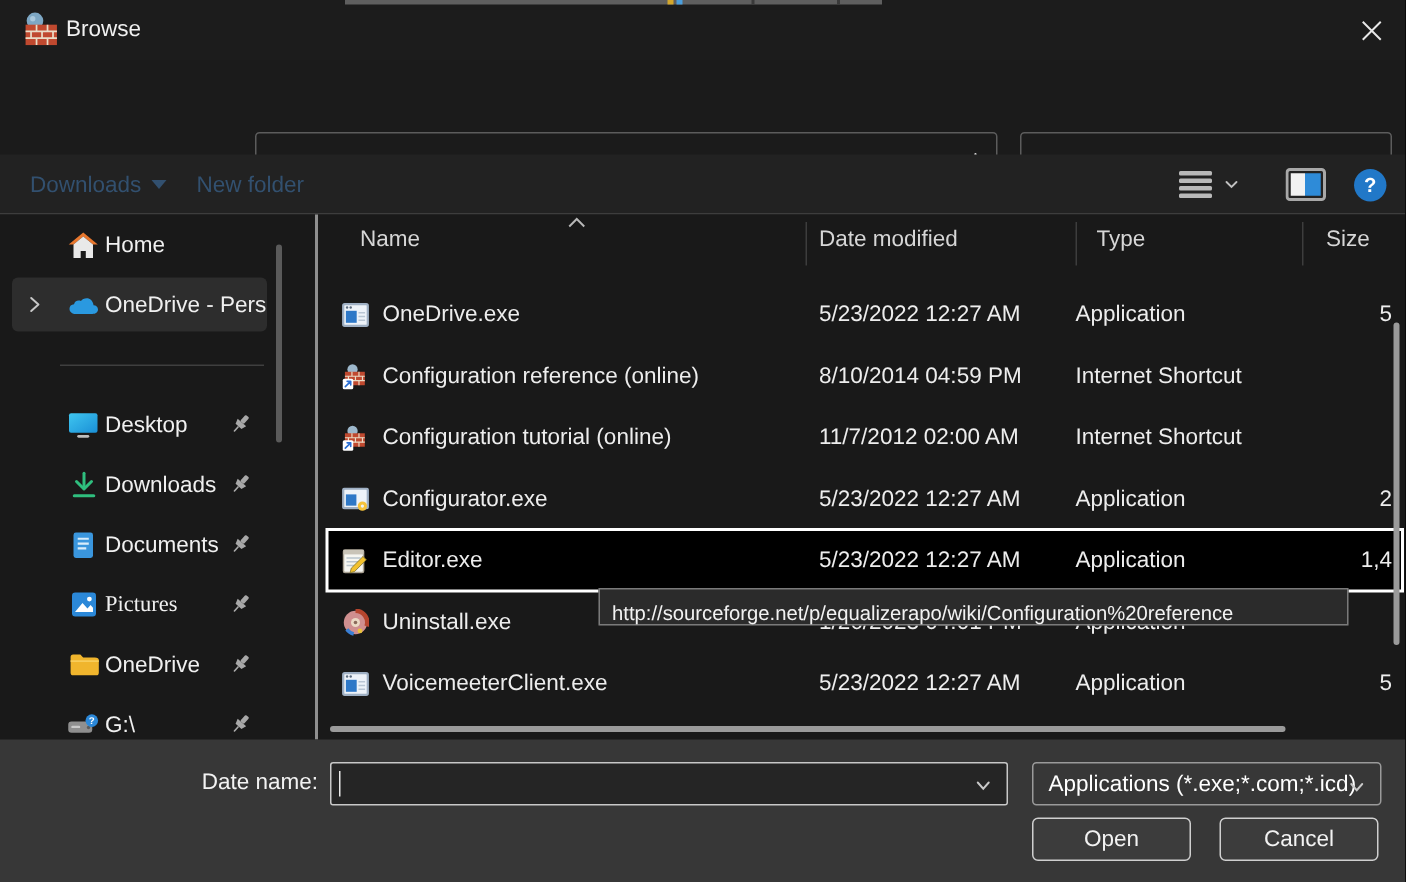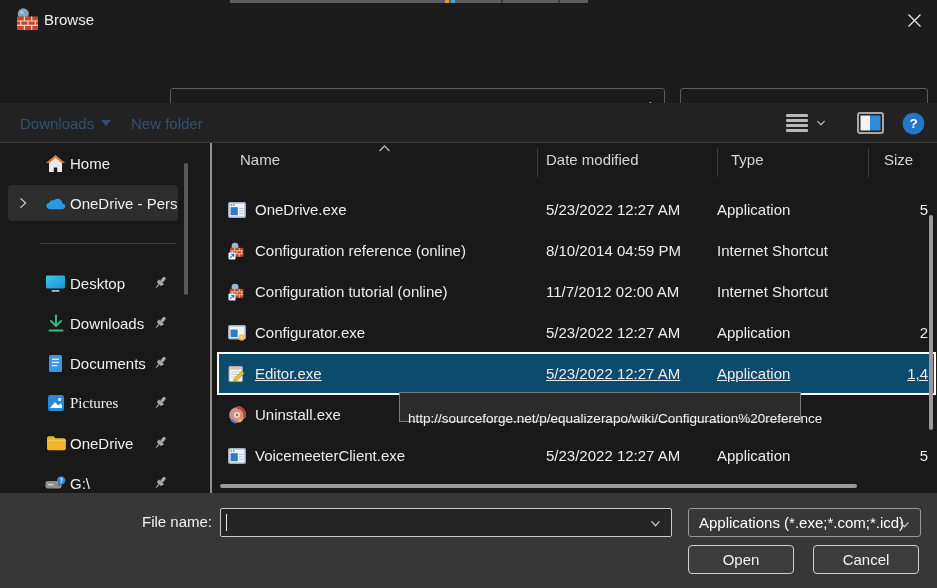--- a/index.html
+++ b/index.html
@@ -63,25 +63,25 @@
   
   .filelist { position:absolute; left:212px; top:0; width:725px; height:350px; }
   .fl-header { position:absolute; left:0; top:0; width:725px; height:38px; }
   .hcell { position:absolute; top:8px; font-size:15px; color:#d6d6d6; cursor:pointer; white-space:nowrap; }
   .hcell.c0{left:28px} .hcell.c1{left:334px} .hcell.c2{left:519px} .hcell.c3{left:672px}
   .hsep { position:absolute; top:5px; width:1px; height:29px; background:#3d3d3d; }
   .hsep.s0{left:325px} .hsep.s1{left:505px} .hsep.s2{left:656px}
   .sort-caret { position:absolute; left:166px; top:1px; width:13px; height:9px; }
   .rows { position:absolute; left:0; top:46px; width:725px; }
   .frow { position:relative; height:41px; width:717px; margin-left:6px; display:grid; grid-template-columns:328px 171px 151px 1fr; align-items:center; cursor:pointer; font-size:15px; color:#ededed; }
-  .frow.selected { background:#0c4a6e; outline:2px solid #ffffff; outline-offset:-1px;text-decoration:underline; }
+  .frow.selected { background:#000000; outline:2px solid #ffffff; outline-offset:-1px; }
   .cell-name { display:flex; align-items:center; gap:9px; padding-left:10px; white-space:nowrap; overflow:hidden; }
   .fic { width:18px; height:18px; flex:0 0 18px; display:flex; align-items:center; justify-content:center; }
   .cell-size { text-align:right; padding-right:7px; white-space:nowrap; overflow:hidden; }
-  .tooltip { position:absolute; left:187px; top:249px; width:402px; height:25px; background:#2b2b2b; border:1px solid #7a7a7a; color:#f2f2f2; font-size:13.5px; line-height:23px; padding:14px 8px; white-space:nowrap; z-index:6; }
+  .tooltip { position:absolute; left:187px; top:249px; width:500px; height:25px; background:#2b2b2b; border:1px solid #7a7a7a; color:#f2f2f2; font-size:13.5px; line-height:23px; padding:4px 8px; white-space:nowrap; z-index:6; }
   .v-scroll { position:absolute; left:717px; top:72px; width:4px; height:215px; background:#9a9a9a; border-radius:2px; cursor:pointer; z-index:7; }
   .h-scroll { position:absolute; left:8px; top:341px; width:637px; height:4px; background:#9a9a9a; border-radius:2px; cursor:pointer; }
 
   
   .footer { position:absolute; left:0; top:493px; width:937px; height:95px; background:#373737; }
   .fn-label { position:absolute; left:125px; top:14px; width:87px; text-align:right; line-height:30px; font-size:15px; color:#f2f2f2; }
   .fn-combo { position:absolute; left:220px; top:15px; width:452px; height:29px; background:#252525; border:1px solid #c8c8c8; border-radius:2px; }
   .fn-combo input { position:absolute; left:0; top:0; width:420px; height:27px; background:transparent; border:none; outline:none; color:#fff; font-size:15px; padding-left:7px; font-family:inherit; }
   .fn-caret { position:absolute; left:5px; top:5px; width:1px; height:17px; background:#e8e8e8; }
   .combo-chev { position:absolute; right:9px; top:9px; width:13px; height:10px; cursor:pointer; }
@@ -536,21 +536,21 @@
             <span class="cell-size">5</span>
           </div>
         </div>
       <div class="tooltip">http://sourceforge.net/p/equalizerapo/wiki/Configuration%20reference</div>
       <div class="v-scroll"></div>
       <div class="h-scroll"></div>
     </section>
   </div>
 
   <div class="footer">
-    <span class="fn-label">File name:</span>
+    <span class="fn-label">Date name:</span>
     <div class="fn-combo">
       <input type="text" value="" style="">
       <span class="fn-caret"></span>
       <span class="combo-chev">
           <svg width="13" height="11" viewBox="0 0 14 12">
             <path d="M3 4 L7 8.5 L11 4" stroke="#c8c8c8" stroke-width="1.4" fill="none" stroke-linecap="round"></path>
           </svg>
         </span>
     </div>
     <div class="ft-select">

